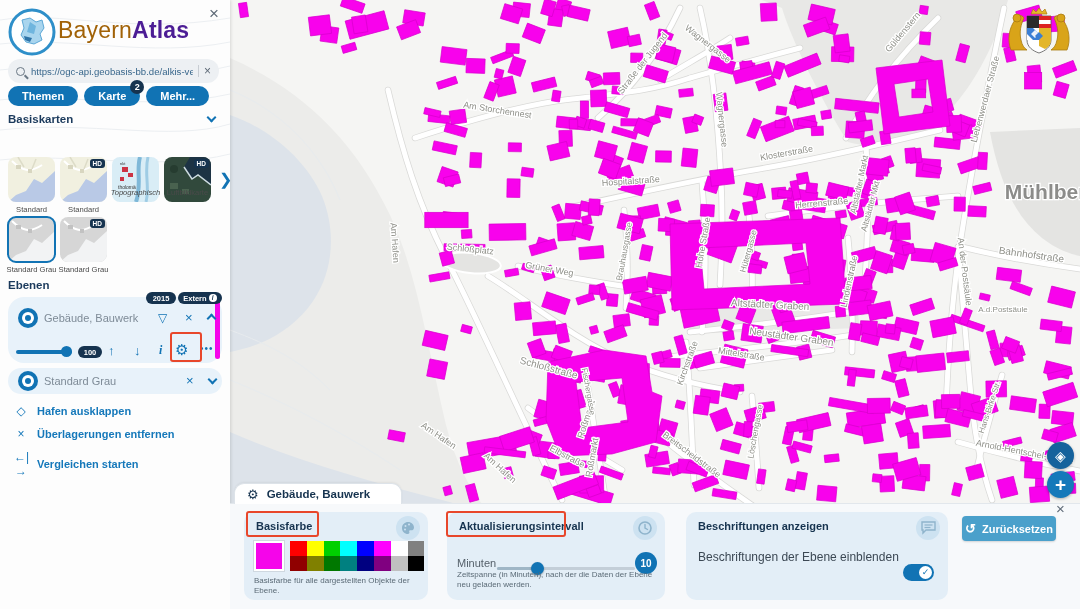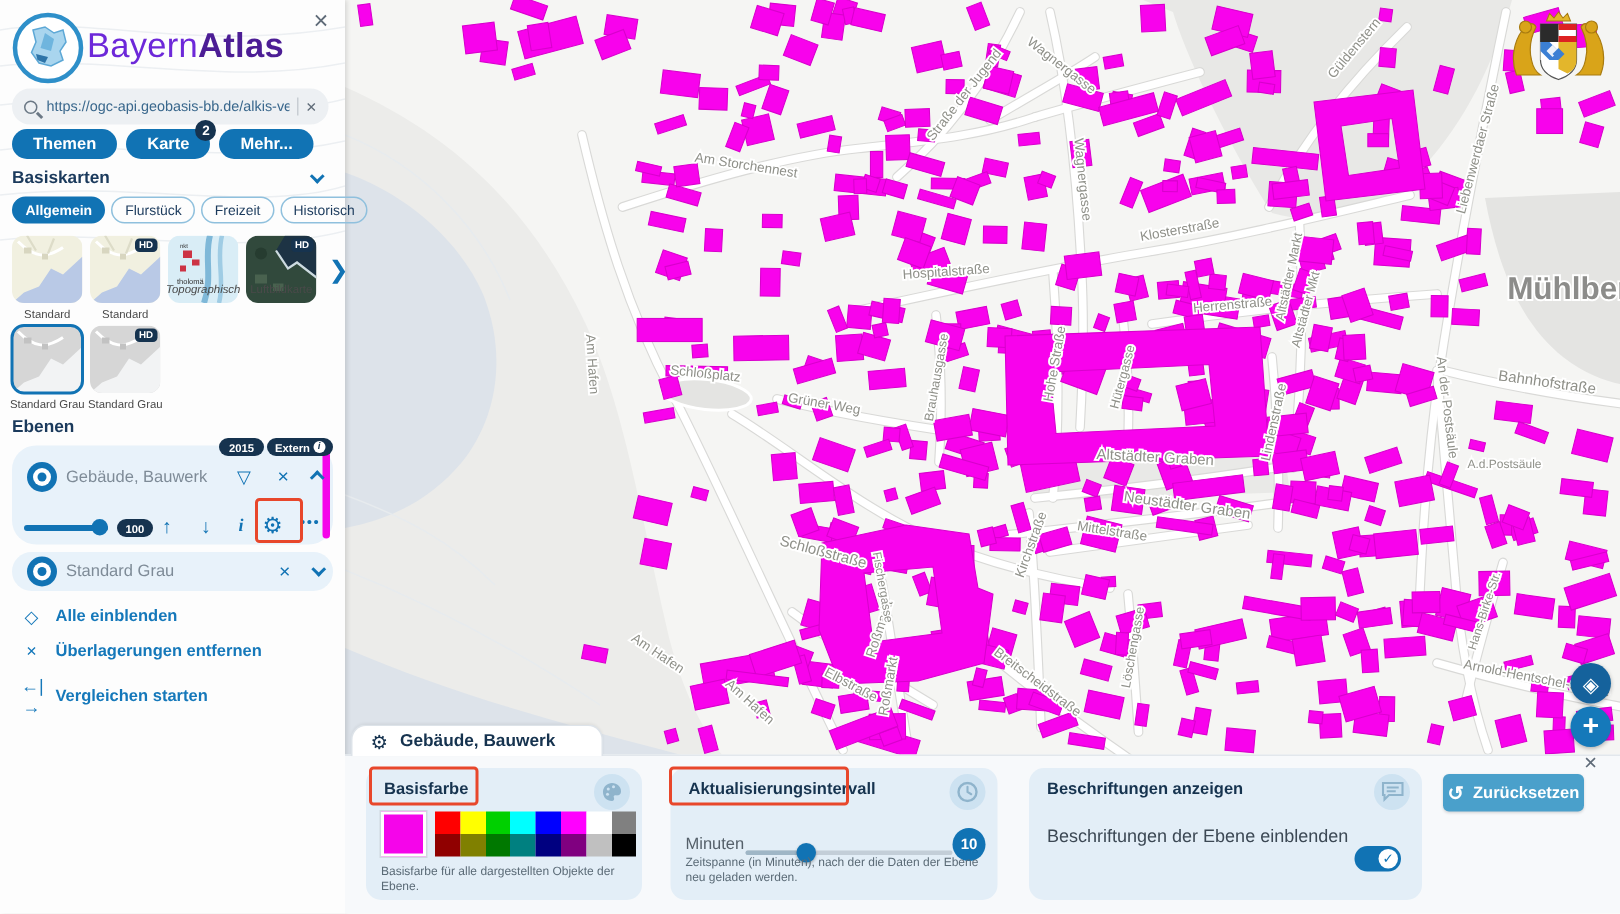--- a/index.html
+++ b/index.html
@@ -17,21 +17,21 @@
 
   
   #coat { position:absolute; left:1003px; top:6px; width:72px; height:52px; }
 
   
   #sidebar { position:absolute; left:0; top:0; width:230px; height:609px; background:#fdfdfd; box-shadow:1px 0 3px rgba(0,0,0,.12); }
   #sidebar .contours { position:absolute; left:0; top:0; }
   .sb-close { position:absolute; left:209px; top:4px; font-size:17px; color:#5f6b78; cursor:pointer; }
   #logo { position:absolute; left:8px; top:8px; }
   #logo-text { position:absolute; left:58px; top:17px; font-size:23px; letter-spacing:.2px; }
-  #logo-text .lt1 { color:#6d28d9; font-weight:400; }
+  #logo-text .lt1 { color:#a16207; font-weight:400; }
   #logo-text .lt2 { color:#4c1d95; font-weight:bold; }
 
   #searchbar { position:absolute; left:8px; top:59px; width:211px; height:24px; background:#edf0f3; border-radius:13px; display:flex; align-items:center; padding:0 8px; }
   .mag { width:9px; height:9px; border:1.6px solid #6b7885; border-radius:50%; position:relative; flex:0 0 auto; }
   .mag:after { content:""; position:absolute; width:5px; height:1.6px; background:#6b7885; transform:rotate(45deg); left:7px; top:8px; }
   #search-text { flex:1; font-size:9.6px; color:#39678c; margin-left:6px; white-space:nowrap; overflow:hidden; }
   #search-divider { width:1px; height:12px; background:#c8cdd3; margin:0 5px; }
   #search-clear { color:#5f6b78; font-size:12px; cursor:pointer; }
 
   #menu-buttons { position:absolute; left:8px; top:86px; display:flex; gap:6px; }
@@ -725,26 +725,20 @@
 
     <div id="menu-buttons">
         <div class="menu-btn">Themen</div>
         <div class="menu-btn">Karte<span class="menu-badge">2</span></div>
         <div class="menu-btn">Mehr...</div>
       </div>
 
     <div class="section-header" style="top:113px;">Basiskarten</div>
     <span class="chev chev-down" id="basemaps-chev"></span>
 
-    <div id="base-tabs">
-        <div class="base-tab active">Allgemein</div>
-        <div class="base-tab">Flurstück</div>
-        <div class="base-tab">Freizeit</div>
-        <div class="base-tab">Historisch</div>
-      </div>
     <div id="thumbs">
         <div class="thumb" style="left: 8px; top: 157px;"><svg width="47" height="45">
             <rect width="47" height="45" fill="#f1f0e0"></rect>
             <path d="M47,45 L47,14 L34,26 L26,22 L18,34 L8,38 L0,45 Z" fill="#b9c9e6"></path>
             <path d="M4,4 C14,14 22,16 34,8" stroke="#fff" stroke-width="2" fill="none"></path>
             <path d="M10,0 L16,10 M28,2 L24,12" stroke="#dddcc8" stroke-width="1.5"></path>
             <rect x="8" y="8" width="5" height="4" fill="#d8d6c0"></rect>
             <rect x="20" y="12" width="4" height="4" fill="#d8d6c0"></rect>
           </svg></div>
         <div class="thumb-label" style="left: 5.5px; top: 205px;">Standard</div>
@@ -820,21 +814,21 @@
     <div id="layer2-card" class="layer-card">
       <span class="eye" style="left:10px; top:3px;"></span>
       <span class="layer-title" style="left:36px; top:7px;">Standard Grau</span>
       <span class="ibtn" style="left:178px; top:5px; font-size:13px;">×</span>
       <span class="chev chev-down ibtn" style="left:201px; top:8px;"></span>
     </div>
 
     <div id="sb-links">
         <div class="sb-link" style="top: 404px;">
           <span class="lk-icon">◇</span>
-          <span>Alle einblenden</span>
+          <span>Hafen ausklappen</span>
         </div>
         <div class="sb-link" style="top: 427px;">
           <span class="lk-icon">×</span>
           <span>Überlagerungen entfernen</span>
         </div>
         <div class="sb-link" style="top: 450px;">
           <span class="lk-icon">←|→</span>
           <span>Vergleichen starten</span>
         </div>
       </div>

